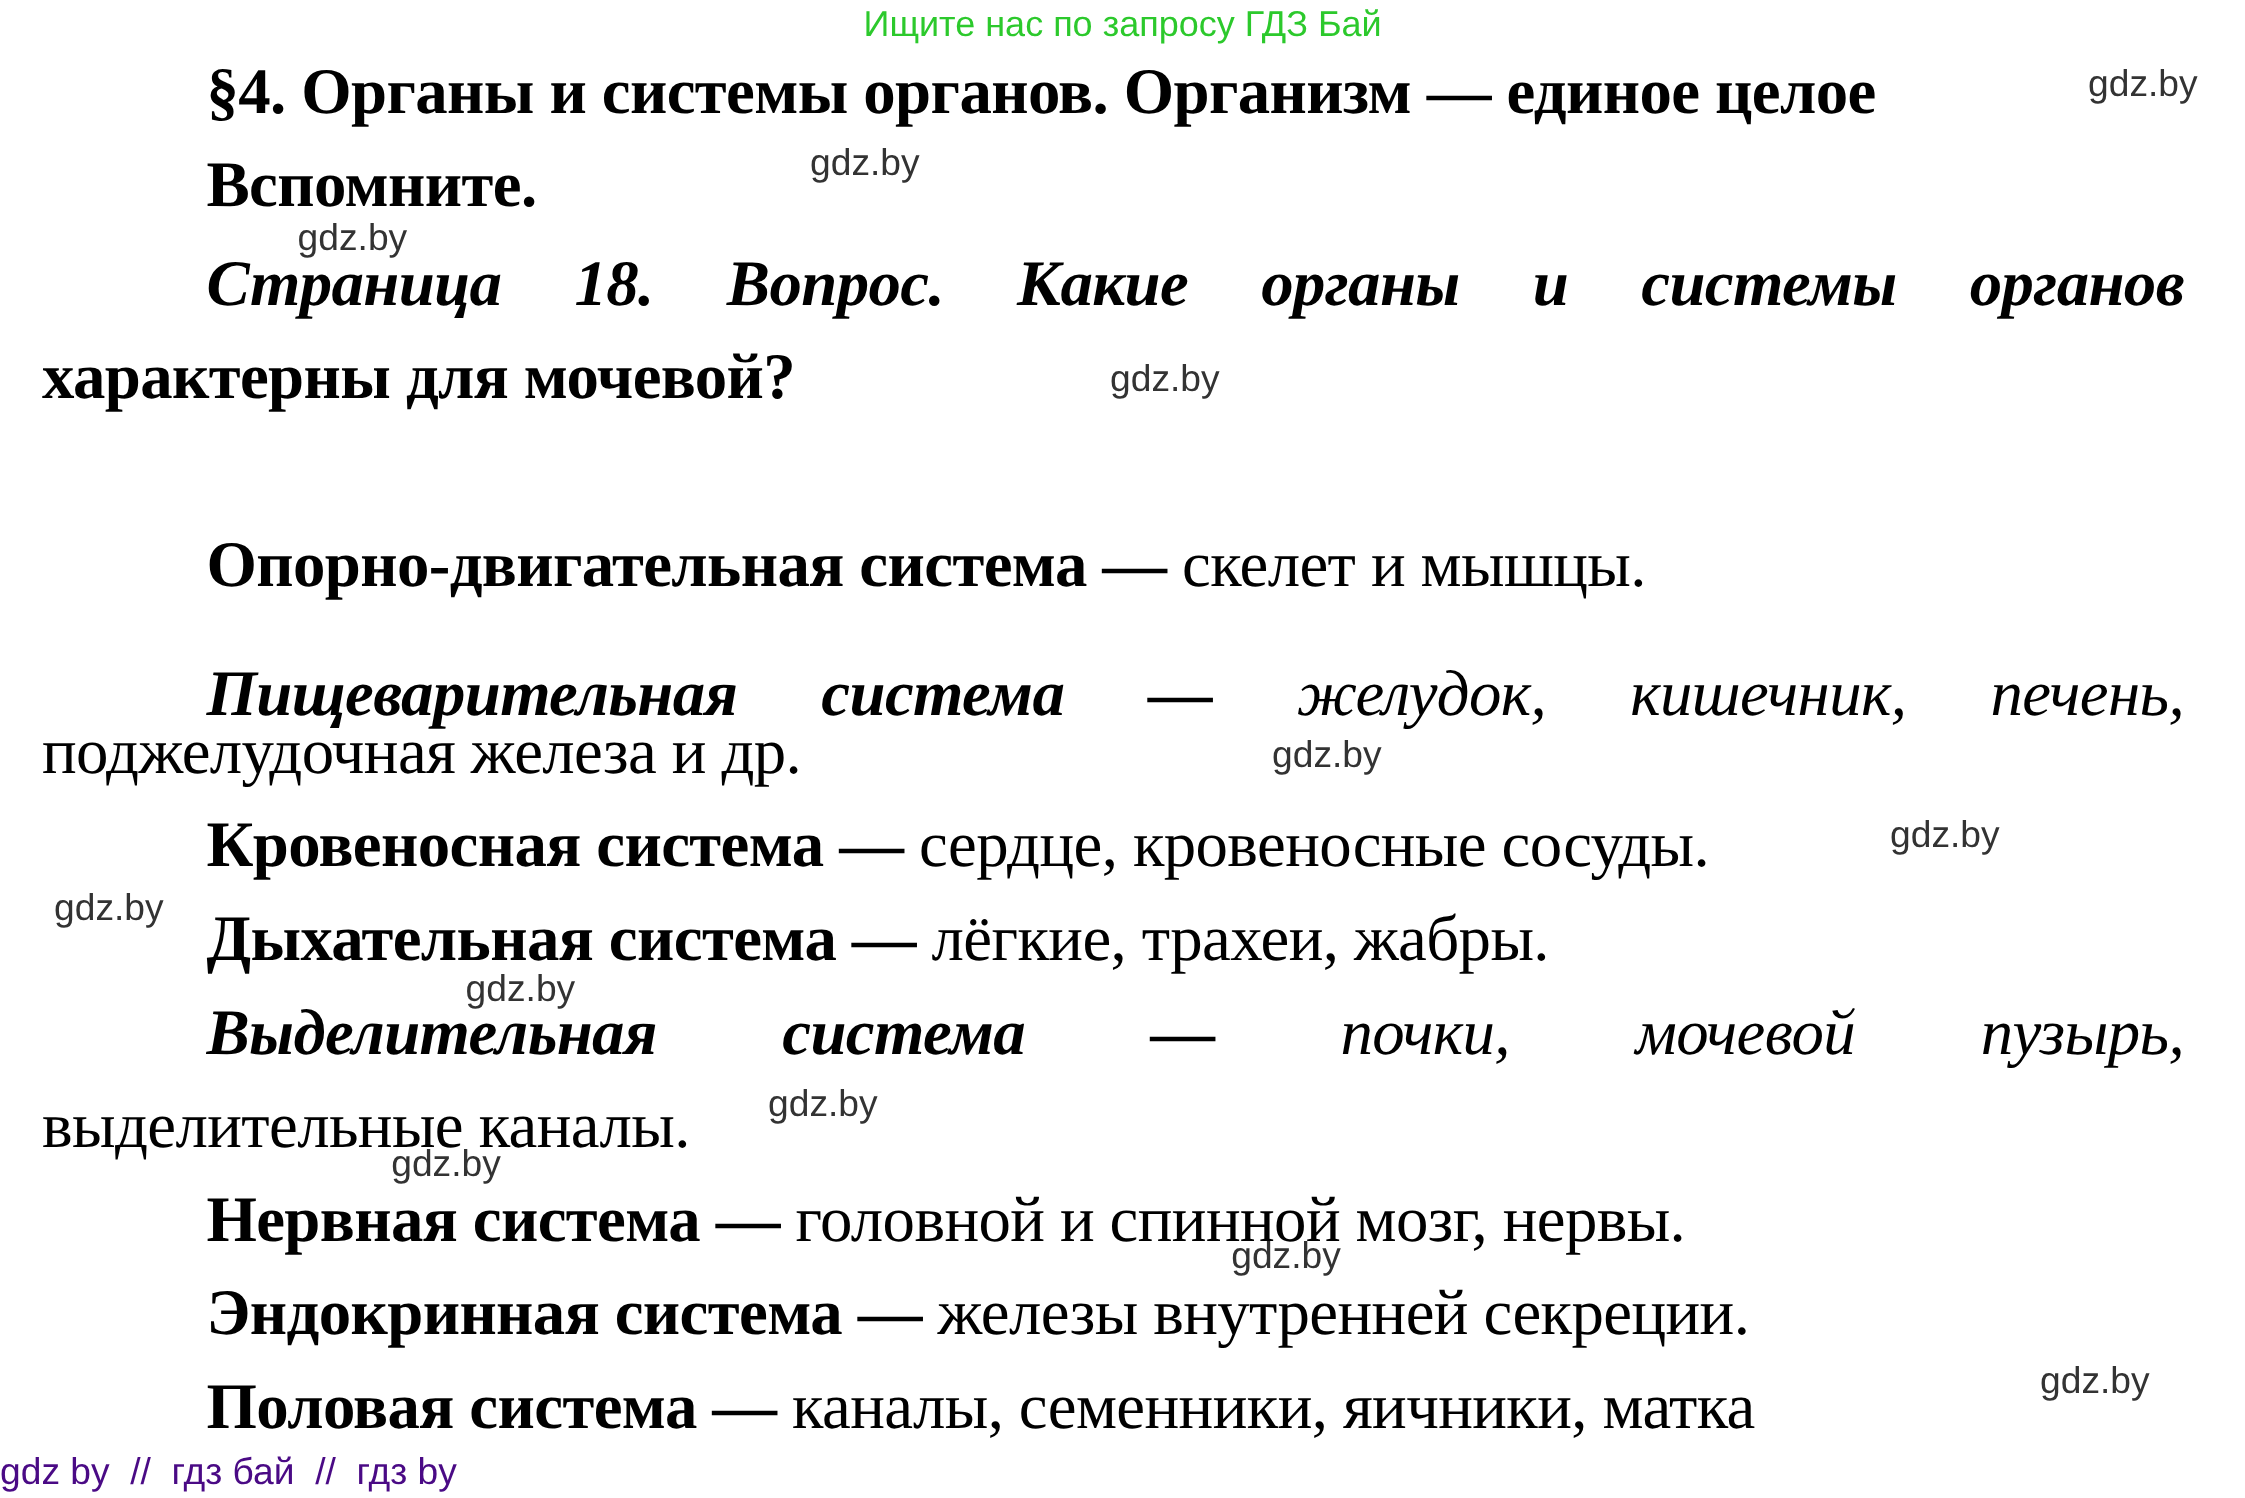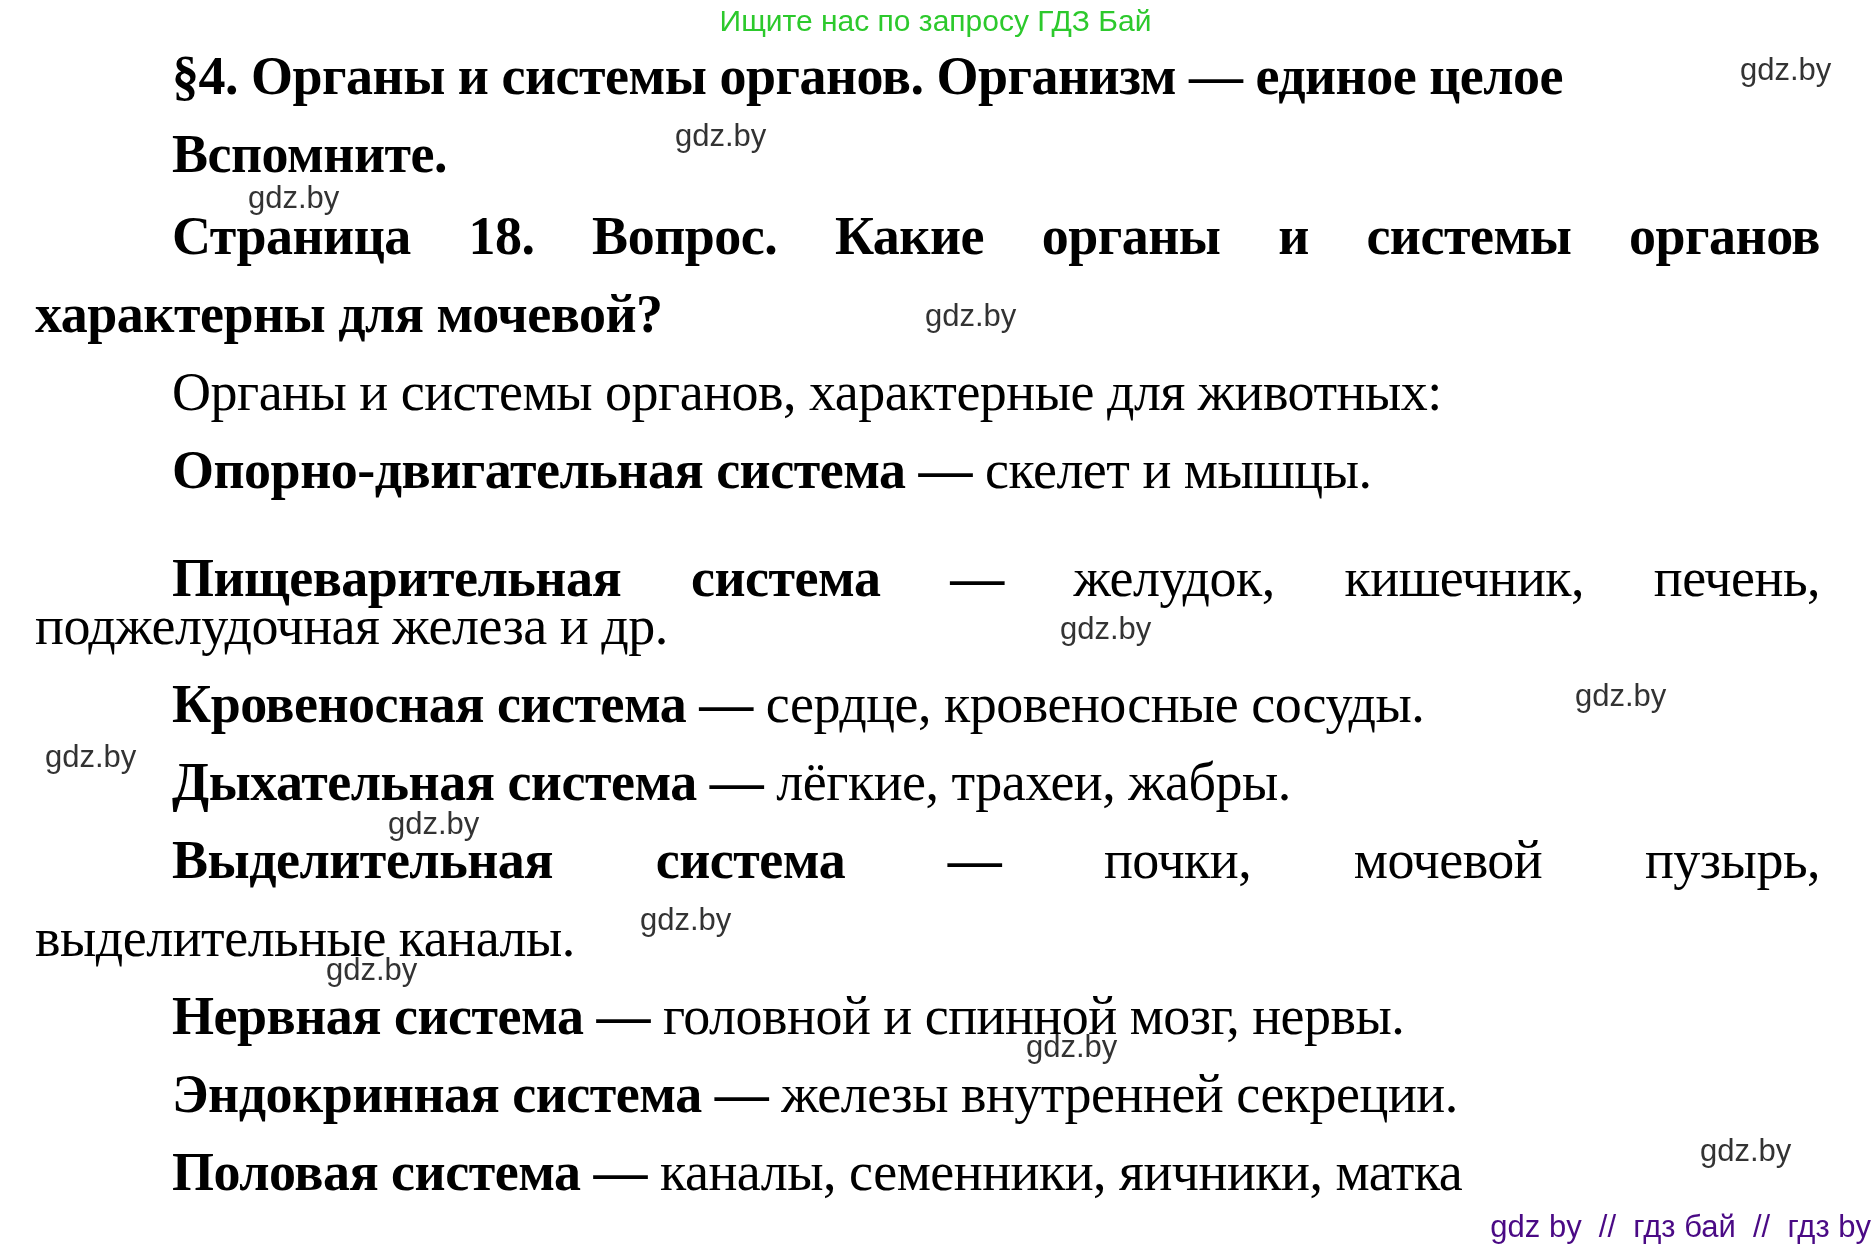--- a/index.html
+++ b/index.html
@@ -24,33 +24,33 @@
     position: absolute;
     left: 35px; right: 51px;
     font-size: 54px;
     line-height: 70px;
     color: #000000;
     letter-spacing: -0.5px;
     white-space: normal;
   }
   .indent { padding-left: 137px; }
   .bold { font-weight: 700; }
-  .stretch { text-align: justify; text-align-last: justify; }
+  .stretch { text-align: justify; text-align-last: justify; font-style: italic; }
   .wm {
     position: absolute;
     font-family: "Liberation Sans", "DejaVu Sans", sans-serif;
     font-size: 31px;
     line-height: 1.05;
     color: #333333;
     letter-spacing: 0;
   }
   .footer {
     position: absolute;
     top: 1210px; left: 0; width: 100%;
-    text-align: right;
+    text-align: left;
     font-family: "Liberation Sans", "DejaVu Sans", sans-serif;
     font-size: 31px;
     line-height: 1.1;
     color: #4a0a85;
     white-space: pre;
   }
 </style>
 </head>
 <body>
 
@@ -72,21 +72,20 @@
   <span class="wm" style="left:1700px; top:1135px;">gdz.by</span>
 
   <div class="ln indent bold" style="top:41px">§4. Органы и системы органов. Организм — единое целое</div>
 
   <div class="ln indent bold" style="top:119px">Вспомните.</div>
 
   <div class="ln indent bold stretch" style="top:201px">Страница 18. Вопрос. Какие органы и системы органов</div>
 
   <div class="ln bold" style="top:279px">характерны для мочевой?</div>
 
-  <div class="ln indent" style="top:357px">Органы и системы органов, характерные для животных:</div>
 
   <div class="ln indent" style="top:435px">
     <span class="bold">Опорно-двигательная система —</span>
     <span>скелет и мышцы.</span>
   </div>
 
   <div class="ln indent stretch" style="top:543px">
     <span class="bold">Пищеварительная система —</span>
     <span>желудок, кишечник, печень,</span>
   </div>

